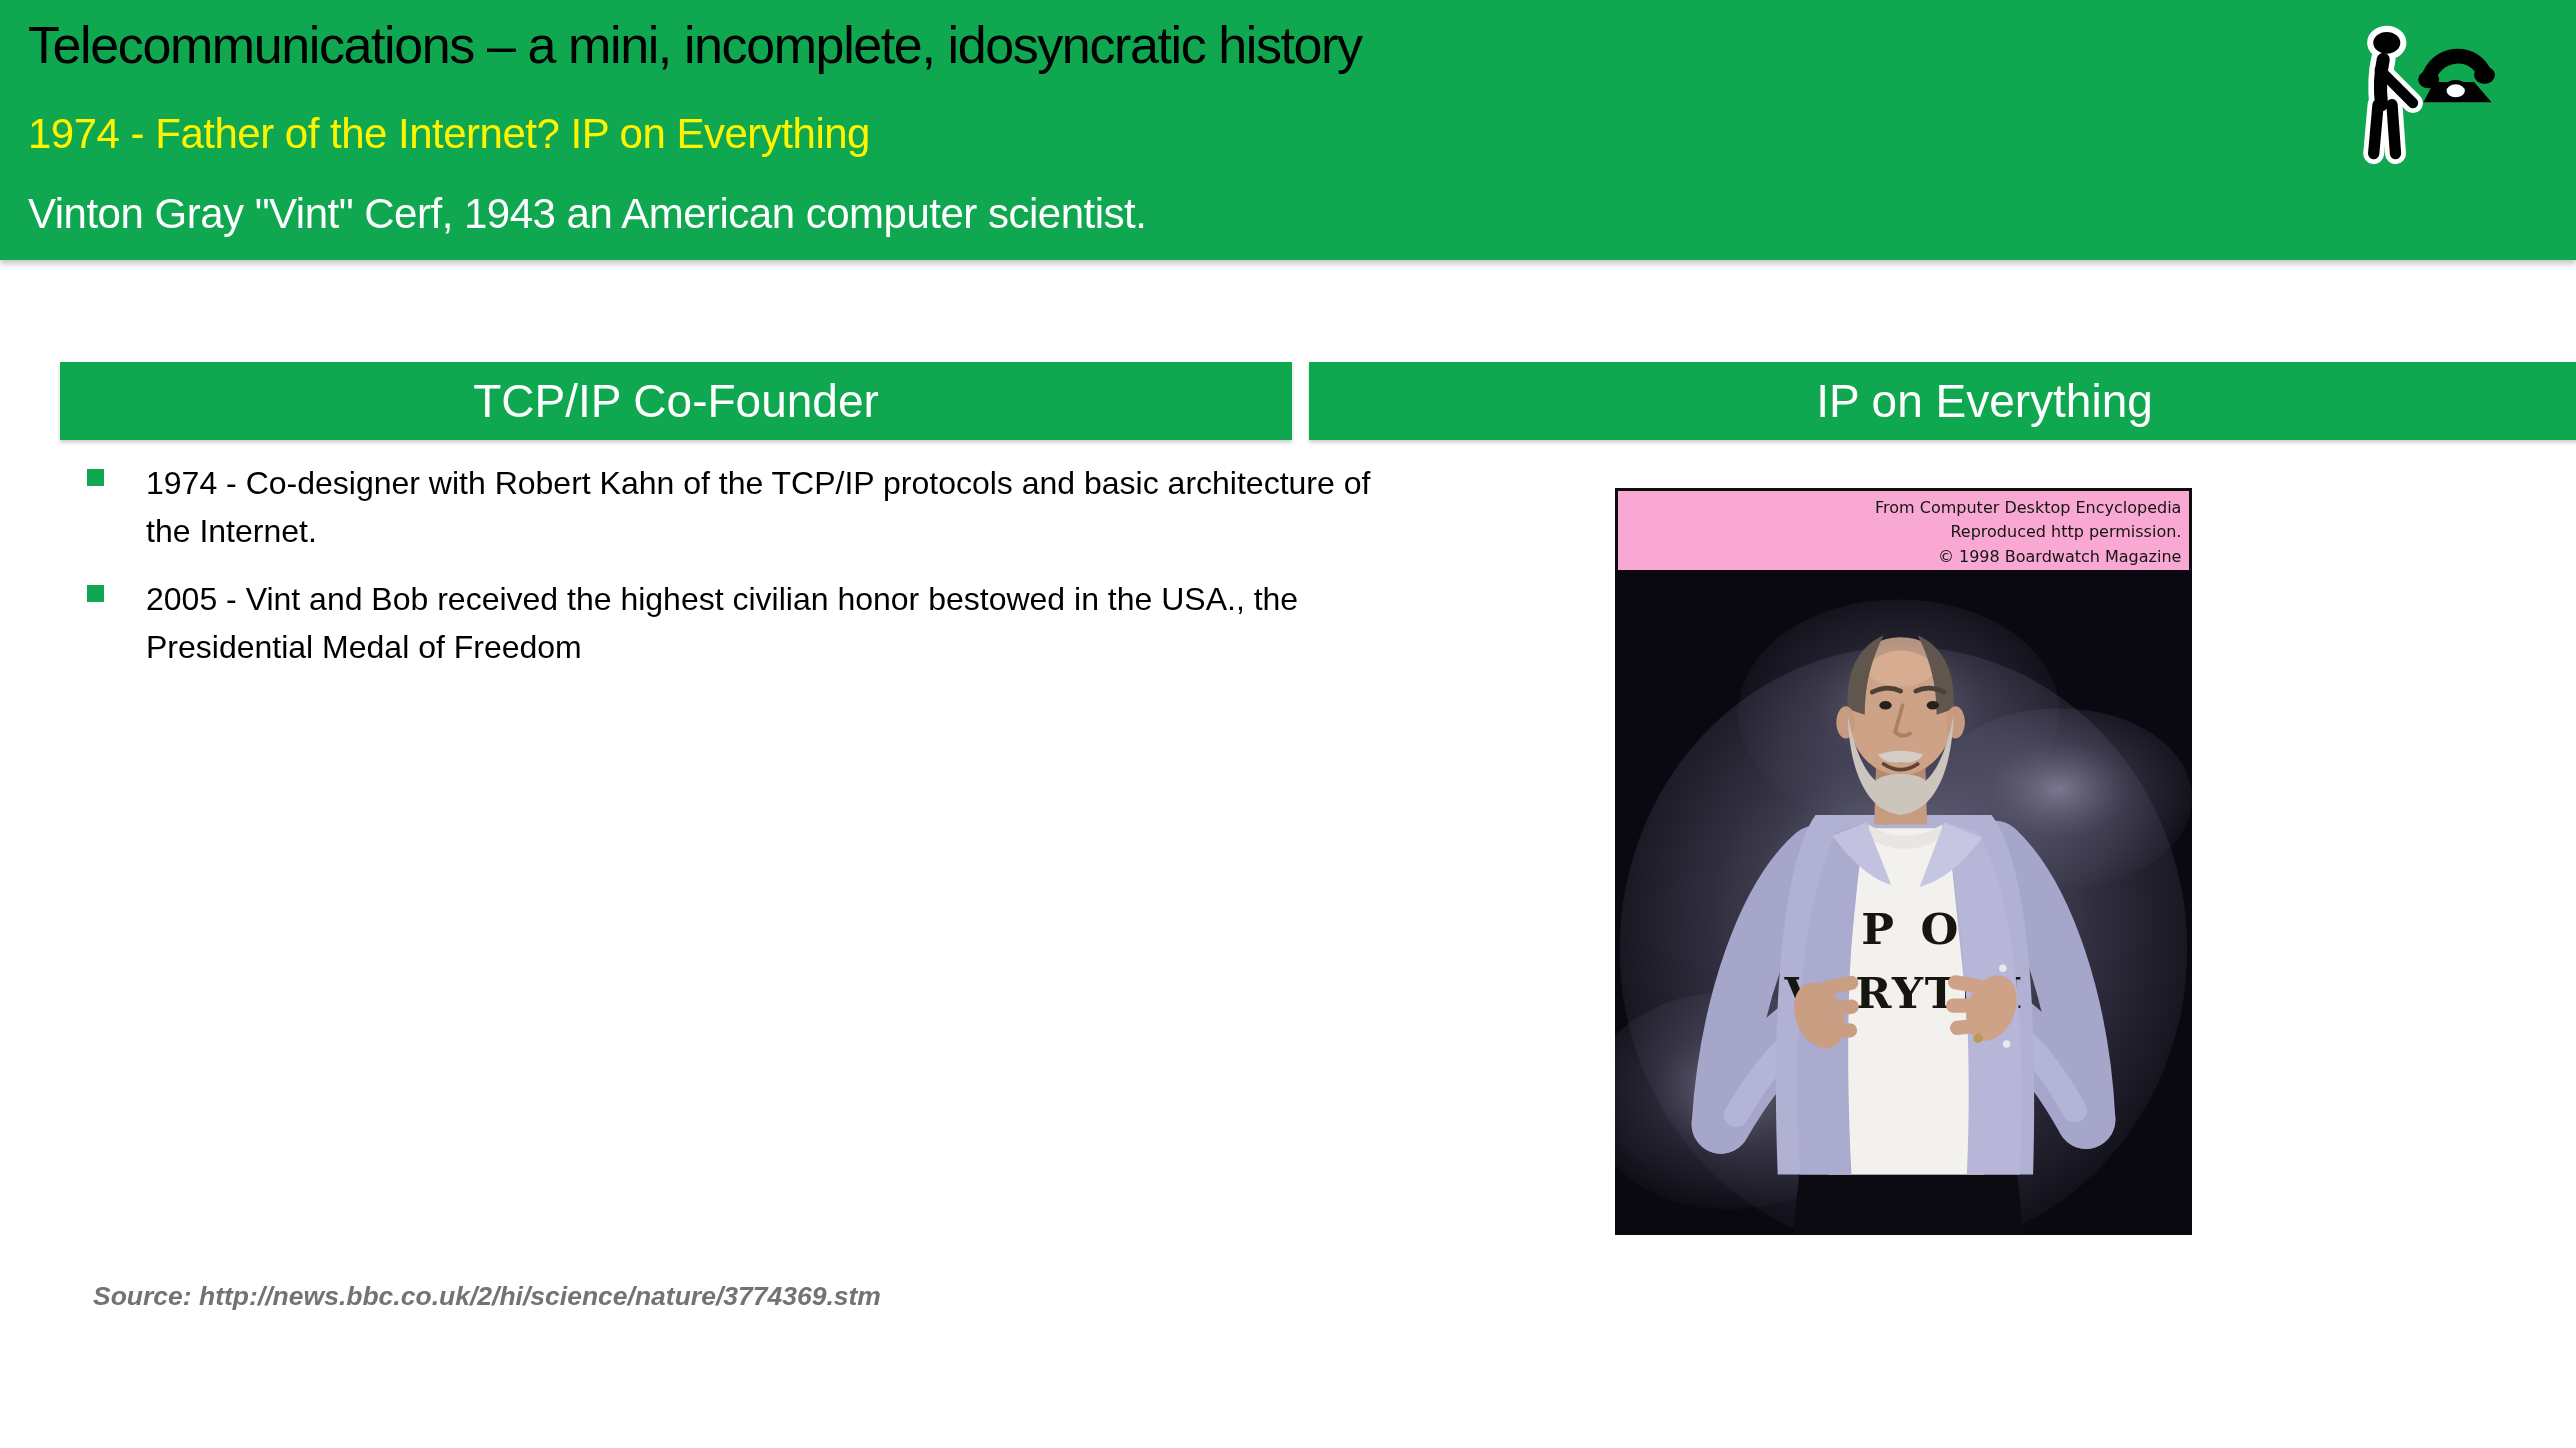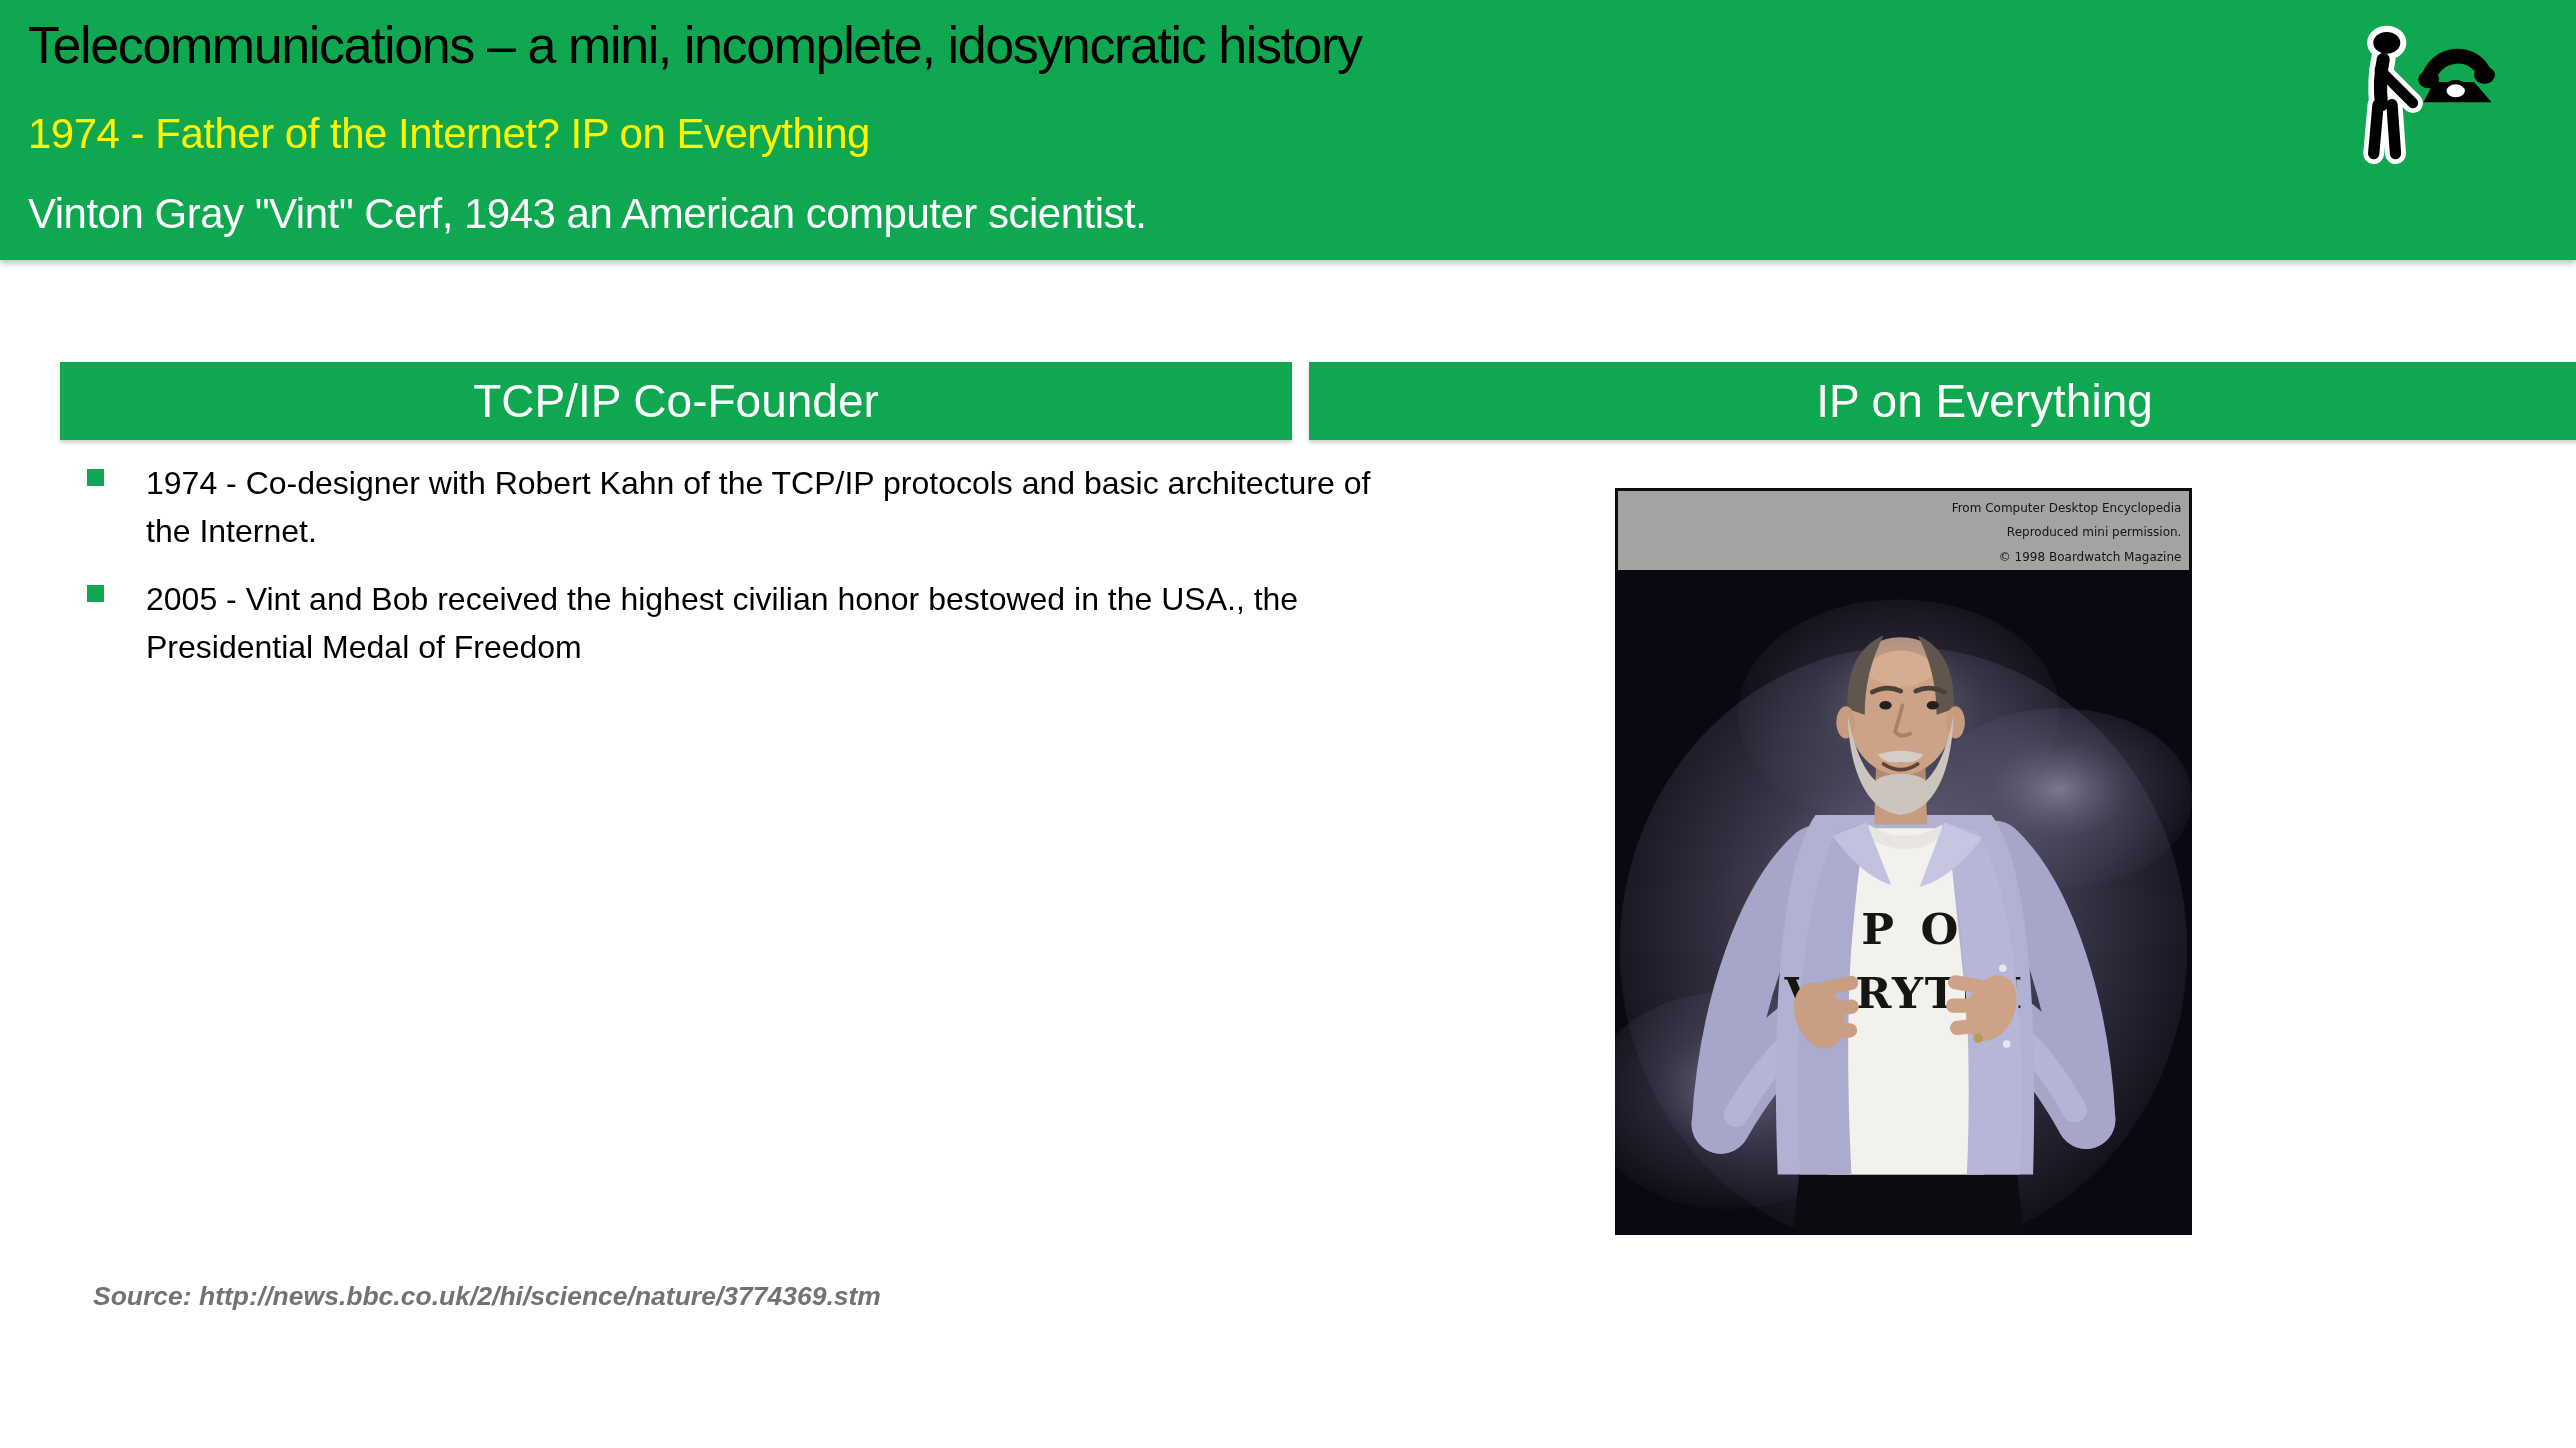--- a/index.html
+++ b/index.html
@@ -48,23 +48,23 @@
     position:relative;padding-left:61px;margin-bottom:20px;
     font-size:32px;line-height:48px;color:#000;max-width:1259px;
   }
   .bullet-square{
     position:absolute;left:1.9px;top:10.4px;width:17px;height:17px;
     background:var(--green);
   }
   
   .photo-block{position:absolute;left:1615px;top:488px;width:577px;}
   .photo-caption{
-    box-sizing:border-box;width:577px;height:83px;background:#a3a3a3;
+    box-sizing:border-box;width:577px;height:83px;background:#f9a8d4;
     border:3.8px solid #0d0d0d;border-bottom-width:1.9px;
-    font-family:"DejaVu Sans",sans-serif;font-size:12px;line-height:24.6px;
+    font-family:"DejaVu Sans",sans-serif;font-size:16px;line-height:24.6px;
     text-align:right;padding:4.7px 7.6px 0 0;color:#141414;
   }
   .photo-svg{display:block;width:577px;height:664px;background:#0a0911;}
   
   .source{
     position:absolute;left:93px;top:1281px;
     font-style:italic;font-weight:600;font-size:26.5px;color:#737373;white-space:nowrap;
   }
 </style>
 </head>
@@ -118,21 +118,21 @@
     </li>
     <li>
       <span class="bullet-square"></span>
       <span>2005 - Vint and Bob received the highest civilian honor bestowed in the USA., the Presidential Medal of Freedom</span>
     </li>
   </ul>
 
   <figure class="photo-block" style="margin:0">
     <div class="photo-caption">
       <div>From Computer Desktop Encyclopedia</div>
-      <div>Reproduced mini permission.</div>
+      <div>Reproduced http permission.</div>
       <div>© 1998 Boardwatch Magazine</div>
     </div>
 
     <svg class="photo-svg" viewBox="0 0 610 702">
       <defs>
         <radialGradient id="smoke" cx="50%" cy="45%" r="60%">
           <stop offset="0%" stop-color="#a7a4bf" stop-opacity="0.9"></stop>
           <stop offset="45%" stop-color="#6b6884" stop-opacity="0.5"></stop>
           <stop offset="100%" stop-color="#6b6884" stop-opacity="0"></stop>
         </radialGradient>

